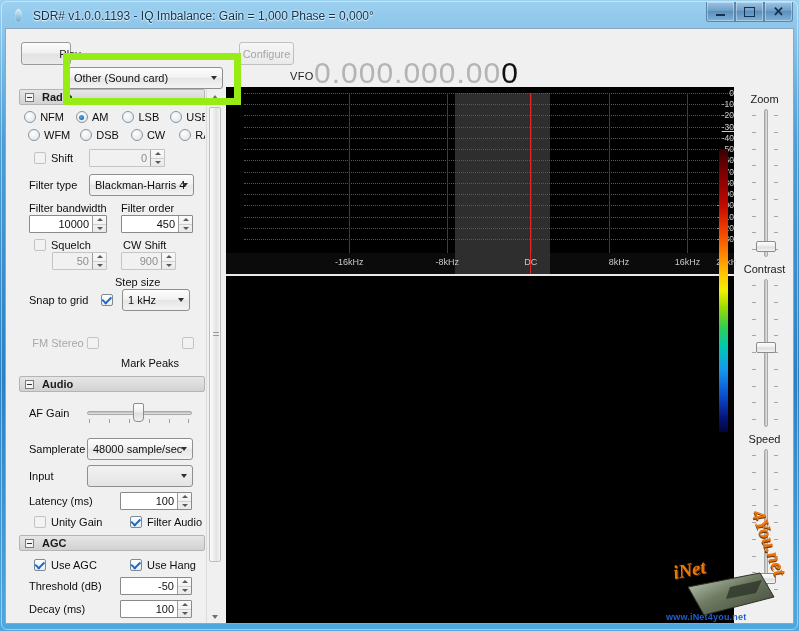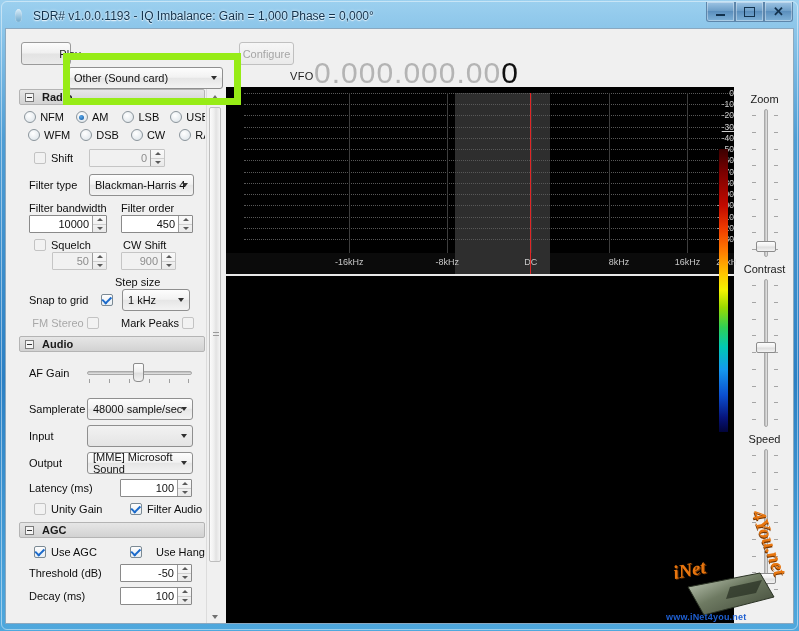--- a/index.html
+++ b/index.html
@@ -444,21 +444,21 @@
         <div class="combo" style="width:68px; margin-left:9px;">
           <span>1 kHz</span>
           <span class="arrow"></span>
         </div>
       </div>
 
 
       <div class="row" style="margin:0 0 7px 0;">
         <span class="lbl dim" style="margin-left:10px; width:58px;">FM Stereo</span>
         <span class="cbx dis"></span>
-        <span class="lbl" style="margin-left:22px; width:61px;">Mark Peaks</span>
+        <span class="lbl" style="margin-left:22px; width:61px;margin-top:40px;">Mark Peaks</span>
         <span class="cbx dis"></span>
       </div>
 
       <div class="group-hdr">
         <span class="collapse"></span>
         <span>Audio</span>
       </div>
 
       <div class="row" style="margin:10px 0 14px 0;">
         <span class="lbl" style="margin-left:10px; width:58px;">AF Gain</span>
@@ -485,27 +485,20 @@
       </div>
 
       <div class="row" style="margin:0 0 5px 0;">
         <span class="lbl" style="margin-left:10px; width:58px;">Input</span>
         <div class="combo" style="width:106px; background:linear-gradient(180deg,#f2f2f2,#e4e4e4);">
           <span></span>
           <span class="arrow"></span>
         </div>
       </div>
 
-      <div class="row" style="margin:0 0 5px 0;">
-        <span class="lbl" style="margin-left:10px; width:58px;">Output</span>
-        <div class="combo" style="width:106px;">
-          <span>[MME] Microsoft Sound</span>
-          <span class="arrow"></span>
-        </div>
-      </div>
 
       <div class="row" style="margin:0 0 6px 0;">
         <span class="lbl" style="margin-left:10px; width:91px;">Latency (ms)</span>
         <div class="spin" style="width:72px;">
           <span class="val">100</span>
           <span class="btns">
               <i class="up"></i>
               <i class="dn"></i>
             </span>
         </div>
@@ -520,21 +513,21 @@
 
       <div class="group-hdr">
         <span class="collapse"></span>
         <span>AGC</span>
       </div>
 
       <div class="row" style="margin:8px 0 6px 0;">
         <span class="cbx checked" style="margin-left:15px;"></span>
         <span class="lbl" style="margin-left:5px; width:79px;">Use AGC</span>
         <span class="cbx checked"></span>
-        <span class="lbl" style="margin-left:14px;">Use Hang</span>
+        <span class="lbl" style="margin-left:5px;">Use Hang</span>
       </div>
 
       <div class="row" style="margin:0 0 5px 0;">
         <span class="lbl" style="margin-left:10px; width:91px;">Threshold (dB)</span>
         <div class="spin" style="width:72px;">
           <span class="val">-50</span>
           <span class="btns">
               <i class="up"></i>
               <i class="dn"></i>
             </span>

